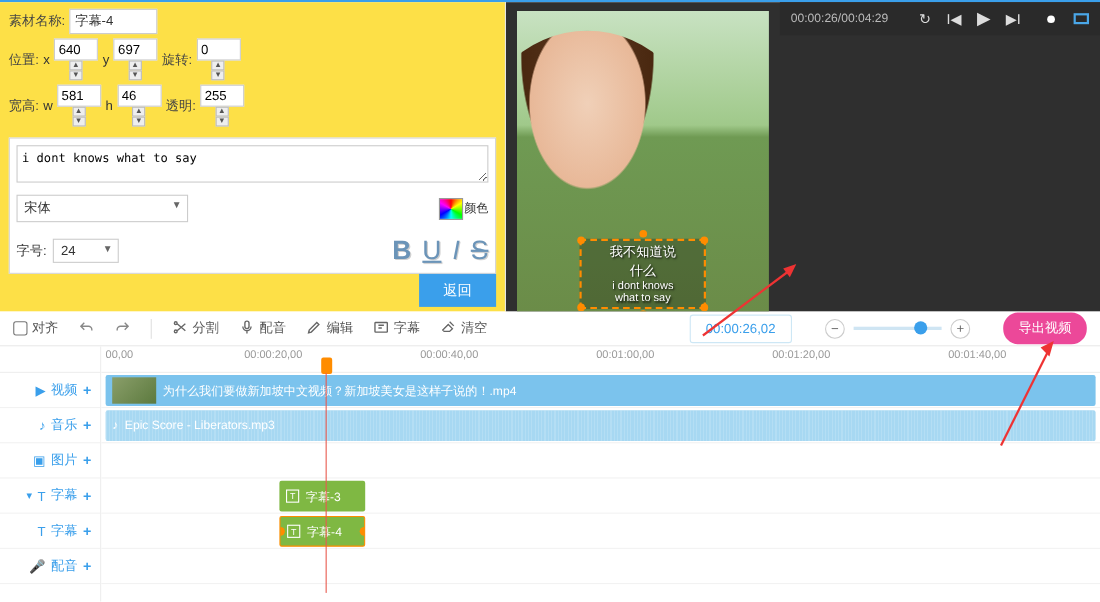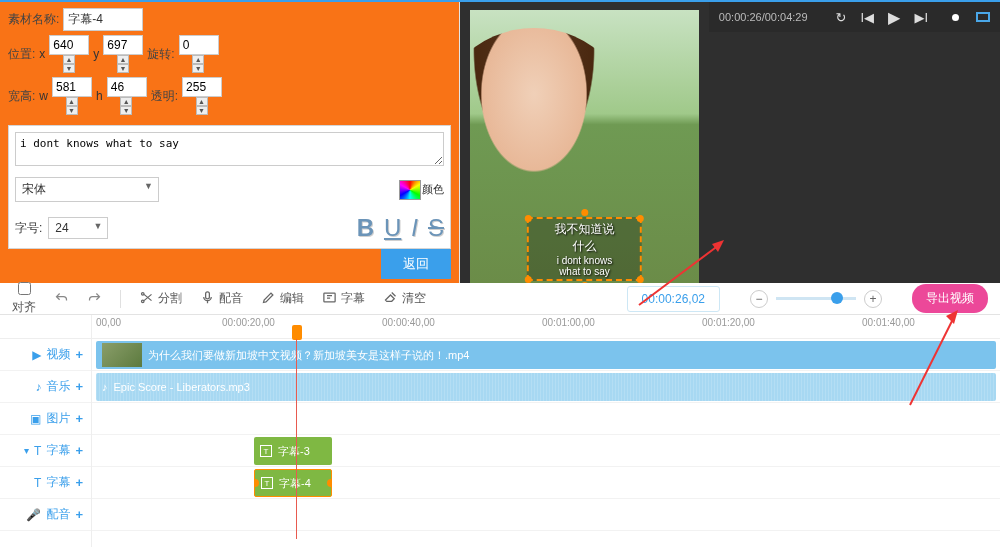--- a/index.html
+++ b/index.html
@@ -2,32 +2,32 @@
 <html><head>
 <meta charset="utf-8">
 <style>
 * { box-sizing: border-box; margin: 0; padding: 0; font-family: "Microsoft YaHei", sans-serif; }
 body { width: 1000px; height: 547px; background: #fff; overflow: hidden; font-size: 12px; color: #333; }
 
 
 .top-area { display: flex; height: 283px; border-top: 2px solid #3a9feb; }
 
 
-.props-panel { width: 460px; background: #f97316; border-right: 1px solid #e5e5e5; padding: 6px 8px; display: flex; flex-direction: column; }
+.props-panel { width: 460px; background: #fde047; border-right: 1px solid #e5e5e5; padding: 6px 8px; display: flex; flex-direction: column; }
 .prop-row { display: flex; align-items: center; gap: 4px; margin-bottom: 4px; font-size: 12px; }
 .prop-row label { color: #444; }
 .nameval { background: #fff; border: 1px solid #ccc; padding: 2px 4px; min-width: 80px; }
 .numbox { display: flex; align-items: center; flex-direction: column; }
 .numbox input { width: 40px; border: 1px solid #ccc; padding: 2px 3px; font-size: 12px; }
 .spinners { display: flex; flex-direction: column; margin-left: -1px; }
 .spinners span { width: 12px; height: 9px; border: 1px solid #bbb; background: #eee; font-size: 7px; line-height: 7px; text-align: center; color: #555; cursor: pointer; }
 .text-editor { background: #fff; border: 1px solid #d5d5d5; padding: 6px; margin-top: 6px; flex: 0 0 auto; }
 .text-editor .text-area { width: 100%; height: 34px; border: 1px solid #ccc; padding: 4px; font-size: 11px; font-family: "SimSun", monospace; }
 .font-row { display: flex; align-items: center; justify-content: space-between; margin-top: 8px; }
-.font-select { border: 1px solid #ccc; background: #fff; padding: 3px 20px 3px 6px; font-size: 12px; width: 144px; position: relative; }
+.font-select { border: 1px solid #ccc; background: #fff; padding: 3px 20px 3px 6px; font-size: 12px; width: 156px; position: relative; }
 .font-select::after { content: "▼"; position: absolute; right: 5px; font-size: 9px; color: #666; }
 .color-btn { width: 22px; height: 20px; border: 1px solid #999; background: conic-gradient(red,yellow,lime,cyan,blue,magenta,red); }
 .color-lbl { font-size: 11px; margin-left: 1px; }
 .size-row { display: flex; align-items: center; justify-content: space-between; margin-top: 12px; }
 .size-select { border: 1px solid #ccc; background: #fff; padding: 3px 20px 3px 6px; width: 60px; position: relative; }
 .size-select::after { content: "▼"; position: absolute; right: 5px; font-size: 9px; color: #666; }
 .style-btns { display: flex; gap: 10px; font-family: "Times New Roman", serif; }
 .style-btns span { font-size: 24px; color: #6b94b8; text-shadow: 1px 1px 0 #d0d0d0; cursor: pointer; }
 .back-btn { align-self: flex-end; margin-top: auto; background: #3a9feb; color: #fff; padding: 6px 22px; border: none; font-size: 13px; cursor: pointer; }
 
@@ -50,21 +50,21 @@
 .player-bar .ctrl { color: #ddd; cursor: pointer; font-size: 13px; }
 .player-bar .progress { flex: 1; height: 3px; background: #555; margin: 0 10px; position: relative; }
 .player-bar .progress .pos { position: absolute; left: 0; top: -2px; width: 7px; height: 7px; background: #fff; border-radius: 50%; }
 .player-bar .full { width: 14px; height: 10px; border: 2px solid #4aa7e8; cursor: pointer; }
 
 
 .toolbar { height: 32px; display: flex; align-items: center; padding: 0 12px; border-bottom: 1px solid #e3e3e3; gap: 18px; background: #fff; }
 .tb-btn { display: flex; align-items: flex-start; gap: 4px; color: #555; cursor: pointer; font-size: 12px; }
 .tb-btn svg { width: 15px; height: 15px; stroke: #666; fill: none; stroke-width: 2; }
 .tb-btn.undo svg, .tb-btn.redo svg { stroke: #888; }
-.tb-check { display: flex; align-items: center; gap: 4px; color: #555; flex-direction: column; }
+.tb-check { display: flex; align-items: center; gap: 4px; color: #555; }
 .tb-check input { cursor: pointer; }
 .tb-divider { width: 1px; height: 18px; background: #e0e0e0; }
 .tb-spacer { flex: 1; }
 .time-display { border: 1px solid #cde7f5; border-radius: 3px; padding: 5px 14px; color: #3a9feb; font-size: 12px; }
 .zoom { display: flex; align-items: center; gap: 8px; margin: 0 12px; }
 .zoom .zbtn { width: 18px; height: 18px; border: 1px solid #ccc; border-radius: 50%; display: flex; align-items: center; justify-content: center; font-size: 12px; color: #666; cursor: pointer; }
 .zoom .ztrack { width: 80px; height: 3px; background: #cfe5f3; position: relative; }
 .zoom .zthumb { position: absolute; top: -5px; left: 55px; width: 12px; height: 12px; border-radius: 50%; background: #3a9feb; cursor: pointer; }
 .export-btn { background: #ec4899; color: #fff; padding: 6px 14px; border: none; border-radius: 14px; font-size: 12px; cursor: pointer; }
 

